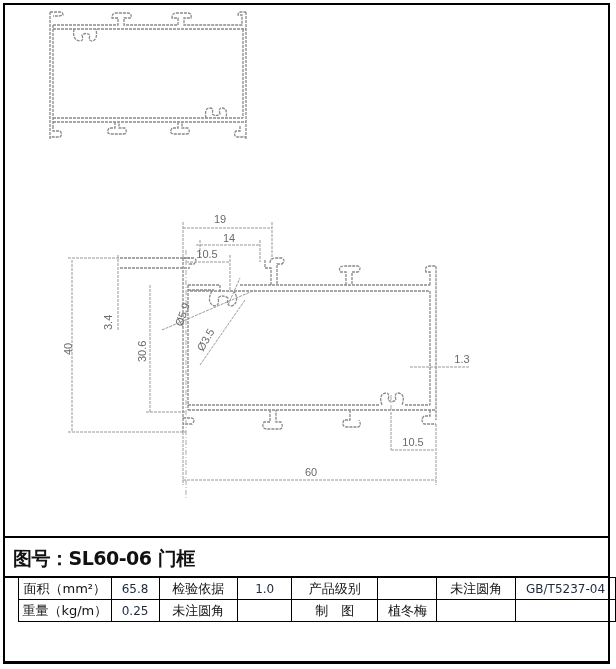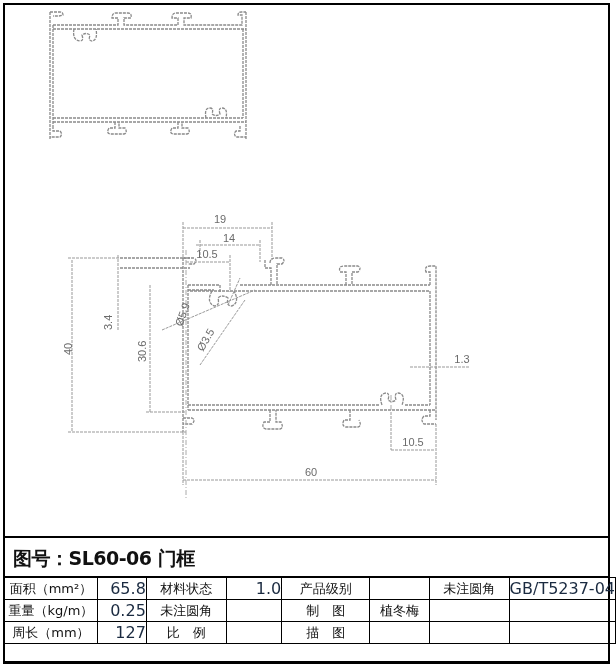--- a/index.html
+++ b/index.html
@@ -2,24 +2,24 @@
 <html><head>
 <meta charset="utf-8">
 <style>
   html, body { margin: 0; padding: 0; background: #ffffff; }
   body { width: 616px; height: 669px; position: relative; overflow: hidden; font-family: "DejaVu Sans", sans-serif; }
   .sheet { position: absolute; left: 3px; top: 3px; width: 607px; height: 661px; border: 2px solid #000; border-bottom-width: 3px; box-sizing: border-box; }
   .drawing-area { position: absolute; left: 0; top: 0; width: 616px; height: 537px; padding-left: 21px; }
   .drawing-area svg { position: absolute; left: 0; top: 0; }
   .title-row { position: absolute; left: 3px; top: 536px; width: 607px; height: 42px; border-top: 2px solid #000; border-bottom: 2px solid #000; box-sizing: border-box; }
   .title-text { position: absolute; left: 10px; top: 8px; font-size: 19px; font-weight: bold; color: #111; font-family: "DejaVu Sans", sans-serif; letter-spacing: -0.5px; }
-  table.info { position: absolute; left: 4px; top: 577px; border-collapse: collapse; table-layout: fixed; }
+  table.info { position: absolute; left: 18px; top: 577px; border-collapse: collapse; table-layout: fixed; }
   table.info td { border: 1px solid #000; height: 21px; padding: 0; font-size: 13px; color: #111; text-align: center; white-space: nowrap; overflow: hidden; font-family: "DejaVu Sans", sans-serif; }
   table.info td.lbl { font-size: 13px; }
-  table.info td.val { font-size: 16px; color: #1a2a40; text-align: right; }
+  table.info td.val { font-size: 12px; color: #1a2a40; }
   .dim { font-family: "Liberation Sans", sans-serif; font-size: 11px; fill: #6b6b6b; }
 </style>
 </head>
 <body>
 
 <div class="sheet"></div>
 
 <div class="drawing-area">
   <svg width="616" height="537" viewBox="0 0 616 537">
     <g fill="none" stroke="#8a8a8a" stroke-width="1.3" stroke-dasharray="3 1">
@@ -157,41 +157,31 @@
       <col style="width:56px">
     <col style="width:88px">
       <col style="width:60px">
       <col style="width:80px">
       <col style="width:101px">
   </colgroup>
   <tbody>
     <tr>
       <td class="lbl">面积（mm²）</td>
       <td class="val">65.8</td>
-      <td class="lbl">材料状态</td>
+      <td class="lbl">检验依据</td>
       <td class="val">1.0</td>
       <td class="lbl">产品级别</td>
       <td class="val"></td>
       <td class="lbl">未注圆角</td>
       <td class="val">GB/T5237-04</td>
     </tr>
     <tr>
       <td class="lbl">重量（kg/m）</td>
       <td class="val">0.25</td>
       <td class="lbl">未注圆角</td>
       <td class="val"></td>
       <td class="lbl">制　图</td>
       <td class="lbl">植冬梅</td>
       <td class="val"></td>
       <td class="val"></td>
     </tr>
-    <tr>
-      <td class="lbl">周长（mm）</td>
-      <td class="val">127</td>
-      <td class="lbl">比　例</td>
-      <td class="val"></td>
-      <td class="lbl">描　图</td>
-      <td class="val"></td>
-      <td class="val"></td>
-      <td class="val"></td>
-    </tr>
   </tbody>
 </table>
 
 </body></html>

